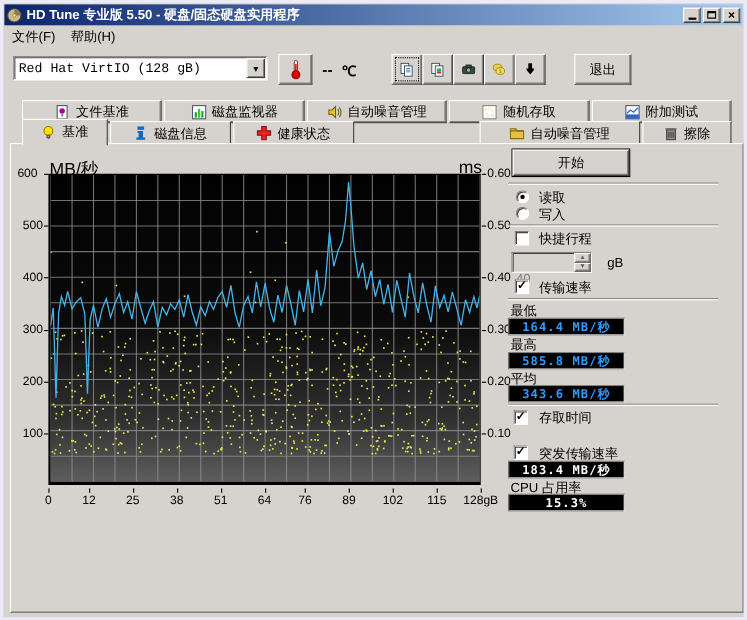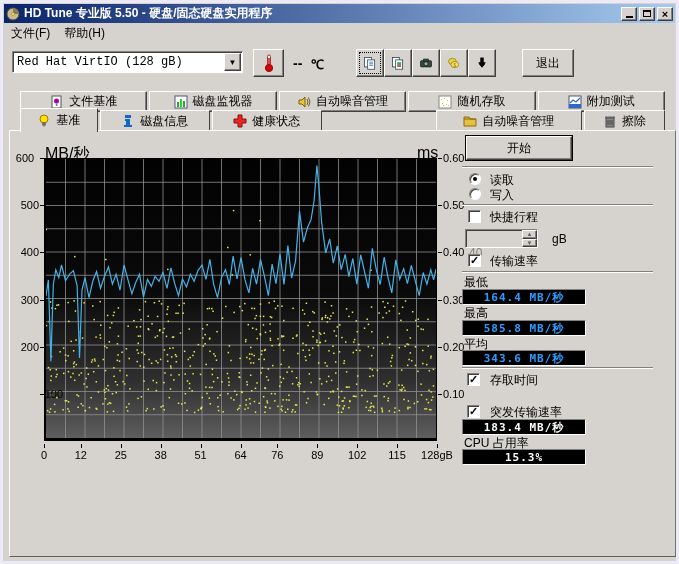--- a/index.html
+++ b/index.html
@@ -46,21 +46,21 @@
   .sep{position:absolute;height:2px;border-top:1px solid #808080;border-bottom:1px solid #fff;}
   .start-btn{position:absolute;left:463px;top:133px;width:106px;height:24px;font-size:12px;display:flex;align-items:center;justify-content:center;box-shadow:0 0 0 1px #000, inset -1px -1px 0 #808080;}
   .radio{position:absolute;width:12px;height:12px;border-radius:50%;background:#fff;border:1px solid;border-color:#808080 #fff #fff #808080;box-shadow:inset 1px 1px 0 #404040;}
   .radio.on::after{content:"";position:absolute;left:3px;top:3px;width:4px;height:4px;border-radius:50%;background:#000;}
   .checkbox{position:absolute;width:13px;height:13px;background:#fff;border:1px solid;border-color:#808080 #fff #fff #808080;box-shadow:inset 1px 1px 0 #404040;font-size:11px;line-height:11px;text-align:center;color:#000;}
   .checkbox.on::after{content:"✓";font-weight:bold;}
   .spinner{position:absolute;left:462px;top:226px;width:73px;height:19px;background:#d6d3ce;display:flex;}
   .spin-value{flex:1;font-size:12px;color:#808080;padding:16px 3px;}
   .spin-btns{width:15px;display:flex;flex-direction:column;}
   .spin-btns div{flex:1;font-size:6px;color:#606060;display:flex;align-items:center;justify-content:center;}
-  .lcd{position:absolute;left:459px;width:124px;height:16px;background:#000;border:1px solid;border-color:#808080 #fff #fff #808080;display:flex;align-items:center;justify-content:center;font-family:"DejaVu Sans Mono",monospace;font-size:11px;font-weight:bold;letter-spacing:1px;}
+  .lcd{position:absolute;left:459px;width:106px;height:16px;background:#000;border:1px solid;border-color:#808080 #fff #fff #808080;display:flex;align-items:center;justify-content:center;font-family:"DejaVu Sans Mono",monospace;font-size:11px;font-weight:bold;letter-spacing:1px;}
   .lcd.cyan{color:#2f9dff;}.lcd.yellow{color:#ffff33;}.lcd.white{color:#ffffff;}
 </style>
 </head>
 <body>
 
 <div class="screen">
 
   <div class="titlebar">
     <svg class="appicon" width="14" height="14" viewBox="0 0 14 14">
       <circle cx="7" cy="7" r="6" fill="#c9b98f" stroke="#5a4f35"></circle>
@@ -916,21 +916,21 @@
           <rect x="109.59120844909921" y="230.83056881505118" width="1.5" height="1.5" fill="#e8e850"></rect>
           <rect x="75.28340841829777" y="192.5356229614957" width="1.5" height="1.5" fill="#e8e850"></rect>
           <rect x="227.54381428426132" y="141.49278565482314" width="1.5" height="1.5" fill="#e8e850"></rect>
           <rect x="193.36931372713298" y="198.5997424718208" width="1.5" height="1.5" fill="#e8e850"></rect>
           <rect x="122.55706947483122" y="237.9024572102967" width="1.5" height="1.5" fill="#e8e850"></rect>
           <rect x="4.54868567828089" y="216.30242232811537" width="1.5" height="1.5" fill="#e8e850"></rect>
           <polyline points="0.0,137.2 2.4,120.9 4.9,202.6 7.3,125.5 9.8,110.7 12.8,118.6 15.5,106.0 19.5,121.8 23.5,115.3 27.4,111.6 31.1,126.5 33.5,199.0 36.0,131.1 39.0,118.6 43.0,138.6 46.9,121.8 50.6,112.5 54.5,129.3 58.5,117.2 62.5,107.9 66.4,125.1 70.1,115.3 74.0,131.1 78.0,106.0 82.0,120.9 85.9,134.8 89.6,123.7 93.5,115.3 97.5,138.1 101.5,120.4 105.4,127.4 109.1,117.2 113.0,122.3 117.0,113.5 121.0,129.3 124.9,108.8 128.6,124.2 132.5,136.7 136.5,120.0 140.5,127.9 144.4,115.3 148.1,122.3 152.0,111.6 156.0,106.0 160.0,120.4 163.9,100.4 167.6,125.1 171.5,138.6 175.5,118.6 179.5,110.7 183.4,125.5 187.1,97.2 191.0,120.0 195.0,98.6 199.0,120.9 202.9,133.9 206.6,109.3 210.5,125.1 214.5,100.4 218.5,117.6 222.4,136.7 226.1,105.1 230.0,124.6 234.0,94.9 238.0,125.5 241.9,86.5 245.6,119.0 249.5,102.3 253.5,52.1 257.5,83.2 261.4,68.8 265.1,60.4 268.1,41.8 270.9,6.6 273.0,28.8 275.7,64.2 279.7,93.9 283.7,80.0 287.3,104.2 291.3,87.0 295.2,110.7 299.2,95.3 302.9,117.6 306.8,99.5 310.8,125.1 314.7,95.8 318.7,113.5 322.4,129.3 326.3,89.3 330.3,110.7 334.2,125.5 338.2,98.1 341.9,118.1 345.8,133.9 349.8,100.9 353.7,120.4 357.7,109.7 361.4,124.6 365.3,106.5 369.3,121.8 373.2,136.7 377.2,113.5 380.9,125.1 384.8,110.7 387.6,120.9 390.0,110.2" fill="none" stroke="#45b2e8" stroke-width="1.2"></polyline>
         </svg>
     </div>
     <div id="ticks">
-        <div class="tick-label" style="left: 0px; top: 243.833px; width: 52px; text-align: right;">100</div>
+        <div class="tick-label" style="left: 0px; top: 243.833px; width: 28px; text-align: right;">100</div>
         <div class="dash" style="left: 29px; top: 249.833px; width: 4px; height: 1px;"></div>
         <div class="tick-label" style="left: 0px; top: 196.667px; width: 28px; text-align: right;">200</div>
         <div class="dash" style="left: 29px; top: 202.667px; width: 4px; height: 1px;"></div>
         <div class="tick-label" style="left: 0px; top: 149.5px; width: 28px; text-align: right;">300</div>
         <div class="dash" style="left: 29px; top: 155.5px; width: 4px; height: 1px;"></div>
         <div class="tick-label" style="left: 0px; top: 102.333px; width: 28px; text-align: right;">400</div>
         <div class="dash" style="left: 29px; top: 108.333px; width: 4px; height: 1px;"></div>
         <div class="tick-label" style="left: 0px; top: 55.1667px; width: 28px; text-align: right;">500</div>
         <div class="dash" style="left: 29px; top: 61.1667px; width: 4px; height: 1px;"></div>
         <div class="tick-label" style="left: 0px; top: 8px; width: 28px; text-align: center;">600</div>

